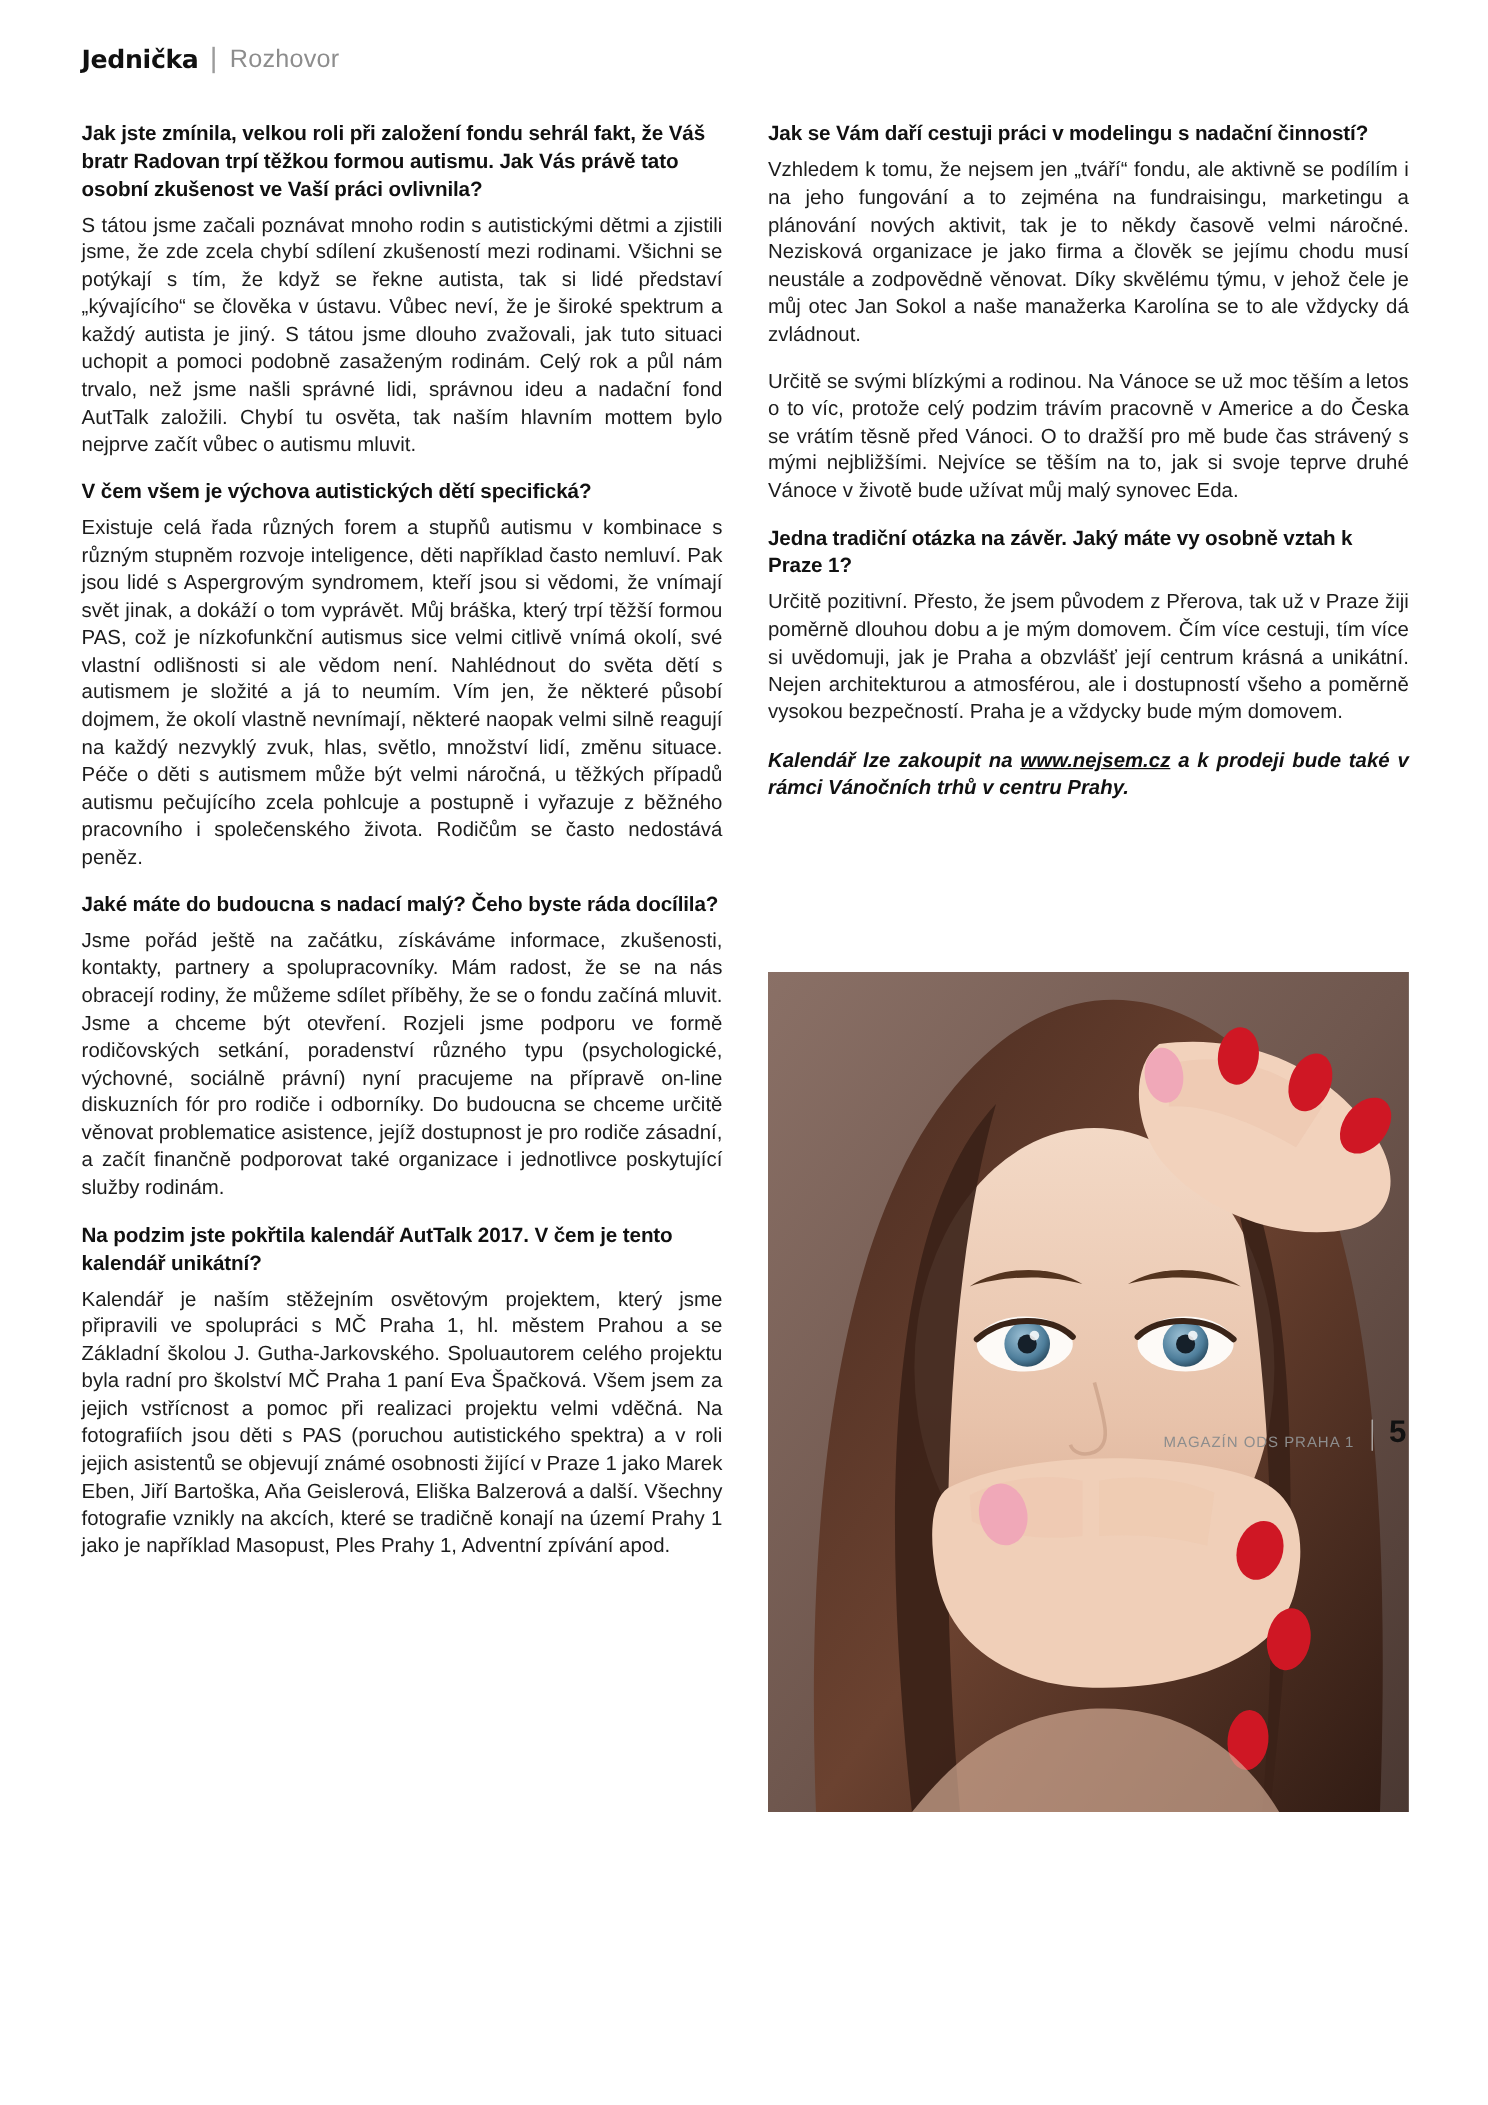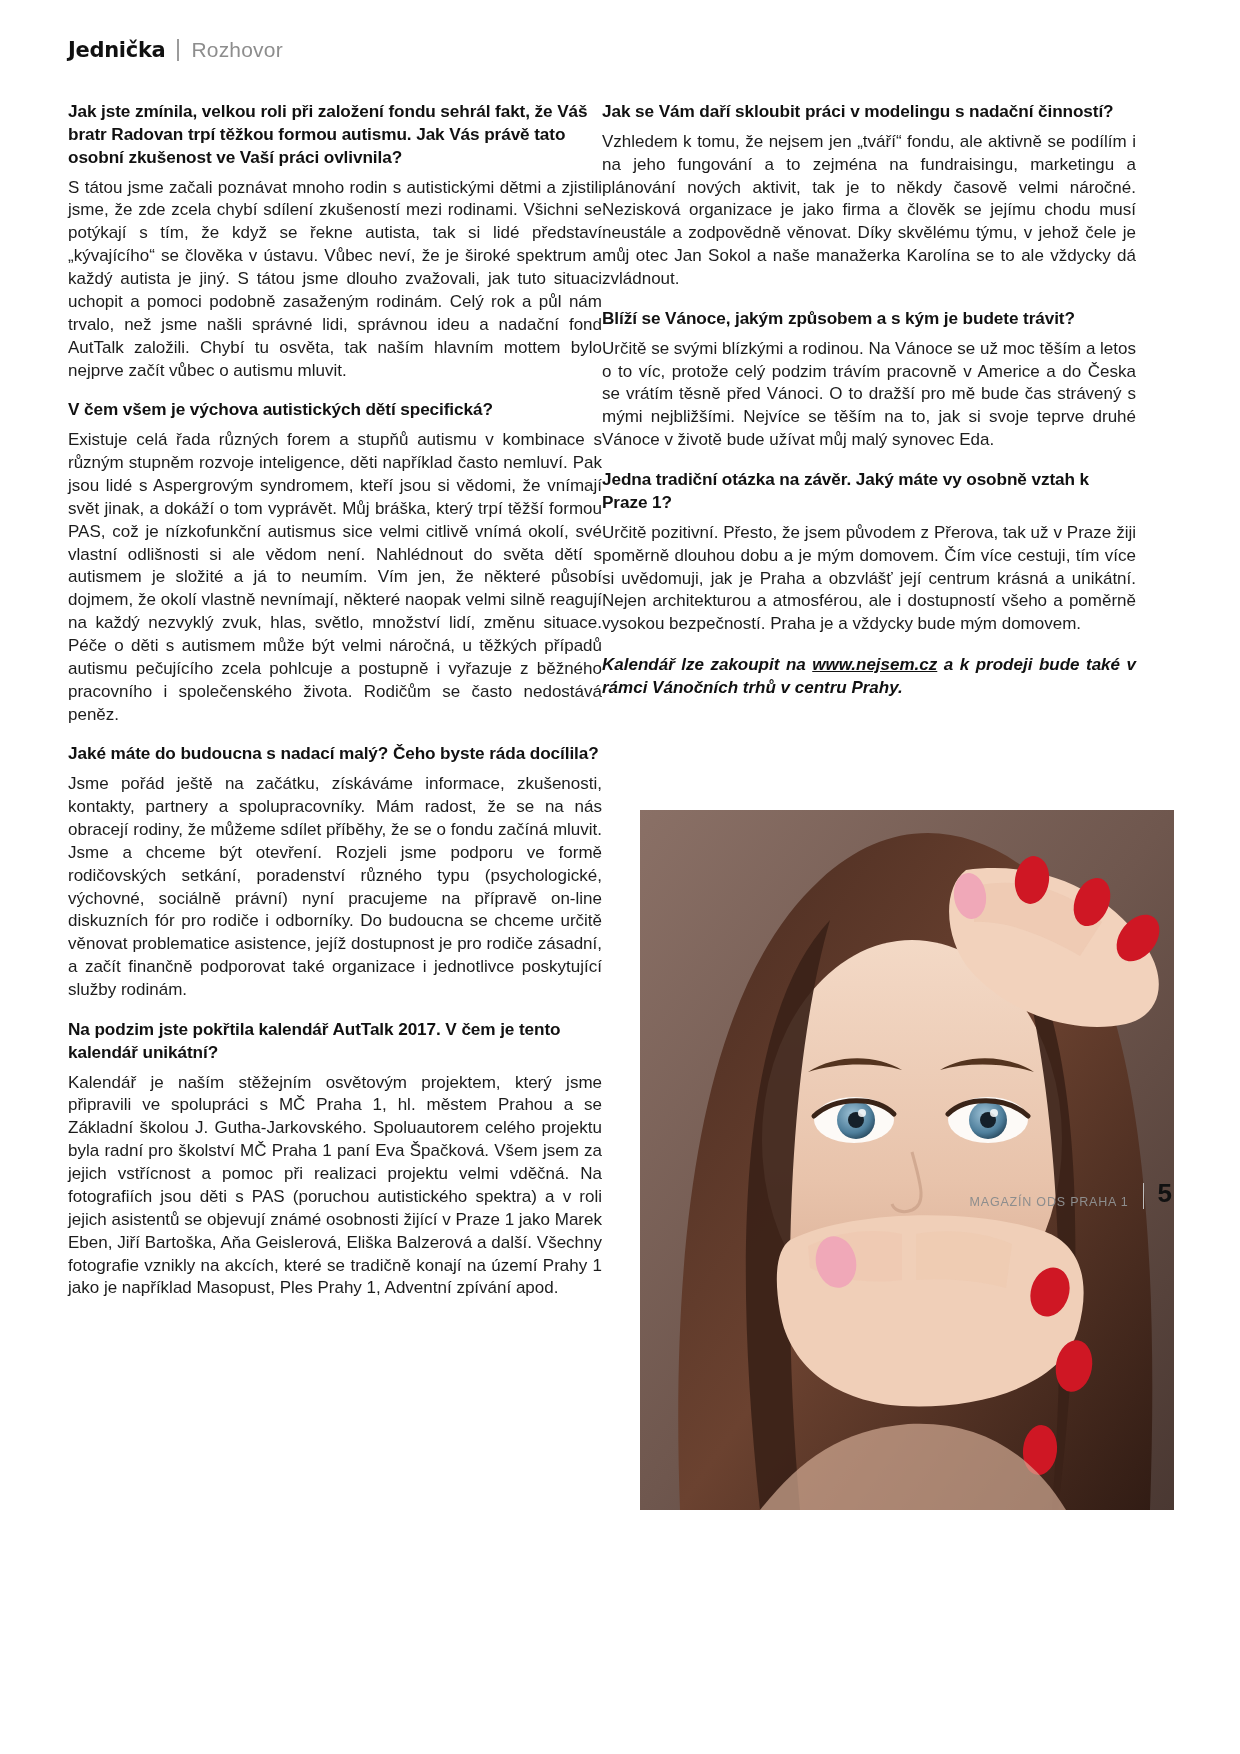--- a/index.html
+++ b/index.html
@@ -51,20 +51,21 @@
     letter-spacing: 0.2px;
   }
 
   
   .columns {
     position: absolute;
     top: 100px;
     left: 68px;
     width: 1106px;
     display: flex;
+    gap: 38px;
   }
   .col {
     width: 534px;
   }
 
   h2.q {
     font-size: 17.2px;
     line-height: 1.33;
     font-weight: bold;
     margin: 0 0 8px 0;
@@ -154,24 +155,23 @@
       <p class="a">Existuje celá řada různých forem a stupňů autismu v kombinace s různým stupněm rozvoje inteligence, děti například často nemluví. Pak jsou lidé s Aspergrovým syndromem, kteří jsou si vědomi, že vnímají svět jinak, a dokáží o tom vyprávět. Můj bráška, který trpí těžší formou PAS, což je nízkofunkční autismus sice velmi citlivě vnímá okolí, své vlastní odlišnosti si ale vědom není. Nahlédnout do světa dětí s autismem je složité a já to neumím. Vím jen, že některé působí dojmem, že okolí vlastně nevnímají, některé naopak velmi silně reagují na každý nezvyklý zvuk, hlas, světlo, množství lidí, změnu situace. Péče o děti s autismem může být velmi náročná, u těžkých případů autismu pečujícího zcela pohlcuje a postupně i vyřazuje z běžného pracovního i společenského života. Rodičům se často nedostává peněz.</p>
 
       <h2 class="q">Jaké máte do budoucna s nadací malý? Čeho byste ráda docílila?</h2>
       <p class="a">Jsme pořád ještě na začátku, získáváme informace, zkušenosti, kontakty, partnery a spolupracovníky. Mám radost, že se na nás obracejí rodiny, že můžeme sdílet příběhy, že se o fondu začíná mluvit. Jsme a chceme být otevření. Rozjeli jsme podporu ve formě rodičovských setkání, poradenství různého typu (psychologické, výchovné, sociálně právní) nyní pracujeme na přípravě on-line diskuzních fór pro rodiče i odborníky. Do budoucna se chceme určitě věnovat problematice asistence, jejíž dostupnost je pro rodiče zásadní, a začít finančně podporovat také organizace i jednotlivce poskytující služby rodinám.</p>
 
       <h2 class="q">Na podzim jste pokřtila kalendář AutTalk 2017. V čem je tento kalendář unikátní?</h2>
       <p class="a">Kalendář je naším stěžejním osvětovým projektem, který jsme připravili ve spolupráci s MČ Praha 1, hl. městem Prahou a se Základní školou J. Gutha-Jarkovského. Spoluautorem celého projektu byla radní pro školství MČ Praha 1 paní Eva Špačková. Všem jsem za jejich vstřícnost a pomoc při realizaci projektu velmi vděčná. Na fotografiích jsou děti s PAS (poruchou autistického spektra) a v roli jejich asistentů se objevují známé osobnosti žijící v Praze 1 jako Marek Eben, Jiří Bartoška, Aňa Geislerová, Eliška Balzerová a další. Všechny fotografie vznikly na akcích, které se tradičně konají na území Prahy 1 jako je například Masopust, Ples Prahy 1, Adventní zpívání apod.</p>
     </div>
 
     <div class="col">
-      <h2 class="q">Jak se Vám daří skloubit práci v modelingu s nadační činností?</h2>
+      <h2 class="q">Jak se Vám daří cestuji práci v modelingu s nadační činností?</h2>
       <p class="a">Vzhledem k tomu, že nejsem jen „tváří“ fondu, ale aktivně se podílím i na jeho fungování a to zejména na fundraisingu, marketingu a plánování nových aktivit, tak je to někdy časově velmi náročné. Nezisková organizace je jako firma a člověk se jejímu chodu musí neustále a zodpovědně věnovat. Díky skvělému týmu, v jehož čele je můj otec Jan Sokol a naše manažerka Karolína se to ale vždycky dá zvládnout.</p>
 
-      <h2 class="q">Blíží se Vánoce, jakým způsobem a s kým je budete trávit?</h2>
       <p class="a">Určitě se svými blízkými a rodinou. Na Vánoce se už moc těším a letos o to víc, protože celý podzim trávím pracovně v Americe a do Česka se vrátím těsně před Vánoci. O to dražší pro mě bude čas strávený s mými nejbližšími. Nejvíce se těším na to, jak si svoje teprve druhé Vánoce v životě bude užívat můj malý synovec Eda.</p>
 
       <h2 class="q">Jedna tradiční otázka na závěr. Jaký máte vy osobně vztah k Praze 1?</h2>
       <p class="a">Určitě pozitivní. Přesto, že jsem původem z Přerova, tak už v Praze žiji poměrně dlouhou dobu a je mým domovem. Čím více cestuji, tím více si uvědomuji, jak je Praha a obzvlášť její centrum krásná a unikátní. Nejen architekturou a atmosférou, ale i dostupností všeho a poměrně vysokou bezpečností. Praha je a vždycky bude mým domovem.</p>
 
       <p class="note"><span>Kalendář lze zakoupit na </span><a href="#">www.nejsem.cz</a><span> a k prodeji bude také v rámci Vánočních trhů v centru Prahy.</span></p>
     </div>
   </div>
 
   <div class="photo">

